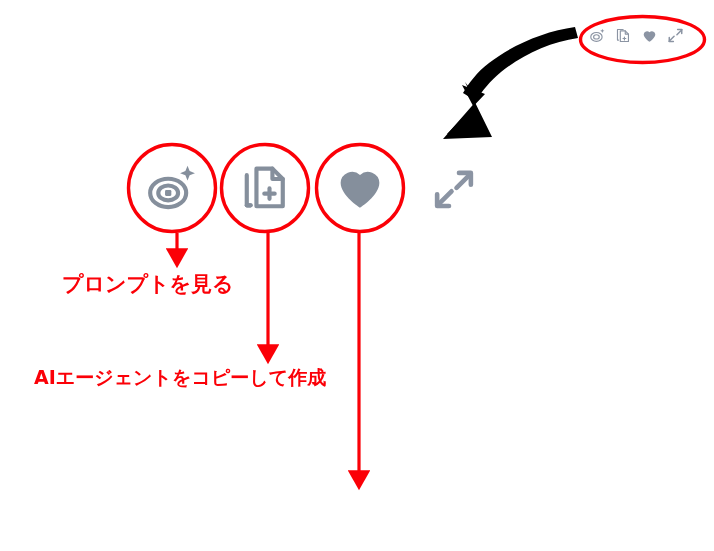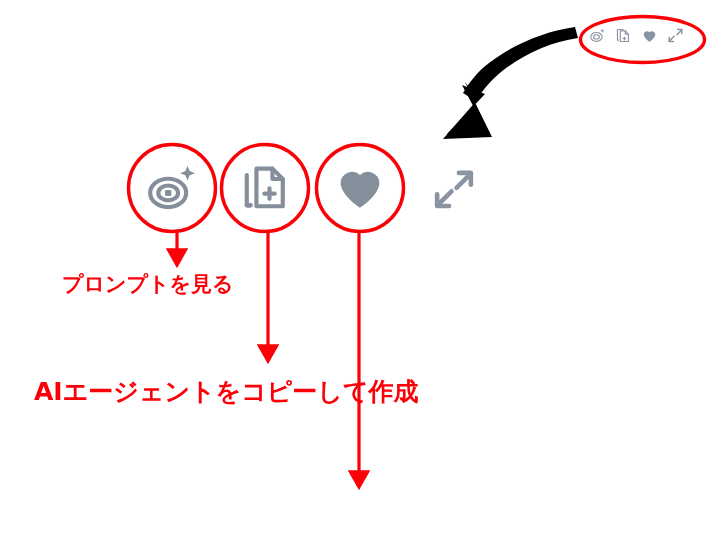--- a/index.html
+++ b/index.html
@@ -83,21 +83,21 @@
 
   
   .caption {
     position: absolute;
     color: #fb0007;
     font-weight: bold;
     white-space: nowrap;
     font-family: "DejaVu Sans", "Liberation Sans", sans-serif;
   }
   #cap-view-prompt { left: 62px;  top: 270px; font-size: 21px; }
-  #cap-copy-agent  { left: 34px;  top: 375px; font-size: 25px; }
+  #cap-copy-agent  { left: 34px;  top: 365px; font-size: 19px; }
   #cap-favorite    { left: 247px; top: 492px; font-size: 21px; }
 </style>
 </head>
 <body>
 
 <div id="stage">
 
   <div class="orig-toolbar">
     <span class="ic">
       <svg viewBox="0 0 24 24" fill="none" stroke="currentColor" stroke-width="1.6" stroke-linecap="round" stroke-linejoin="round">

